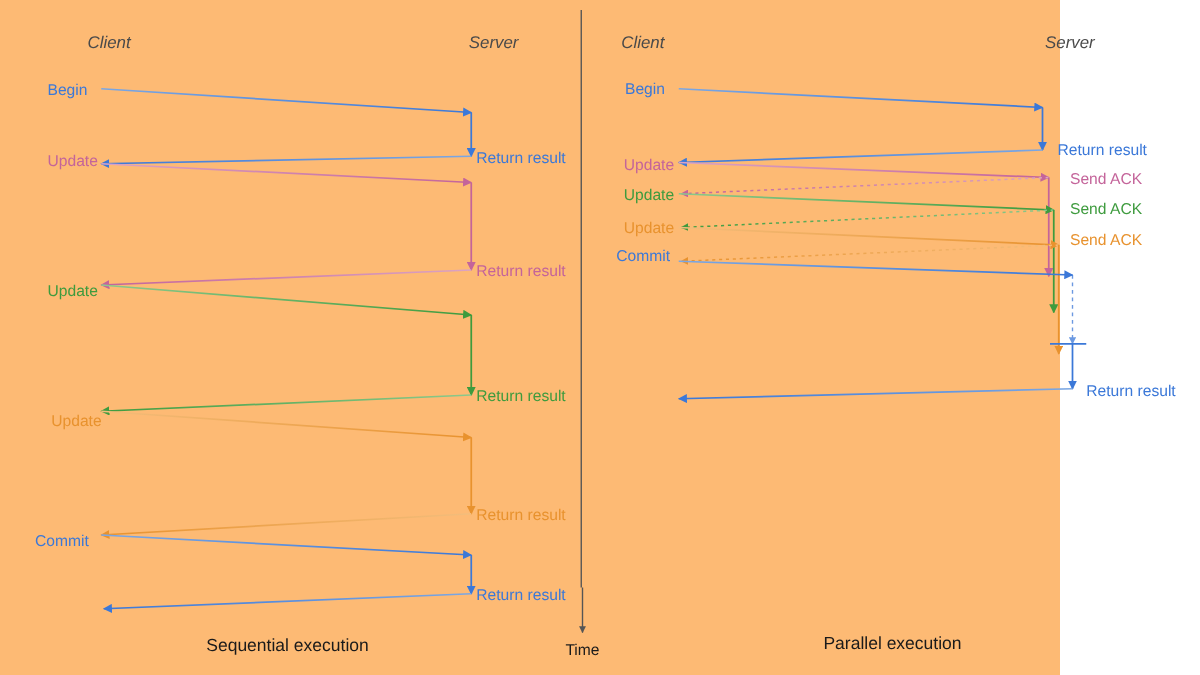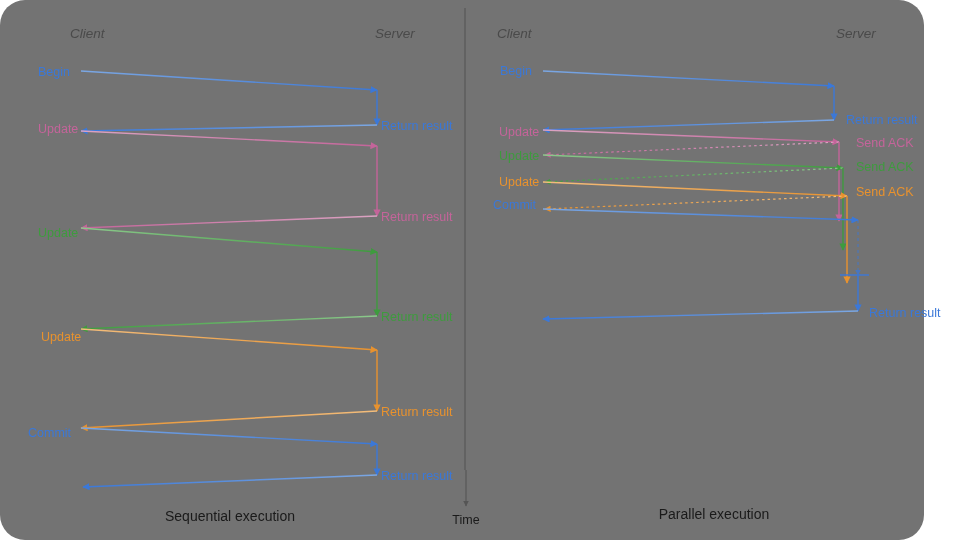--- a/index.html
+++ b/index.html
@@ -1,17 +1,17 @@
 <!DOCTYPE html>
 <html><head>
 <meta charset="utf-8">
 <style>
   html,body{margin:0;padding:0;background:#ffffff;}
   body{width:960px;height:540px;overflow:hidden;font-family:"Liberation Sans",sans-serif;}
-  #stage{position:relative;width:924px;height:540px;background:#737373;border-radius:25px;}
+  #stage{position:relative;width:848px;height:540px;background:#fdba74;}
   svg{display:block;}
   .lane-title{font-style:italic;font-size:13.5px;fill:#4a4a4a;}
   .msg-label{font-size:12.5px;}
   .caption{font-size:14px;fill:#1a1a1a;}
   .axis-label{font-size:12.5px;fill:#1a1a1a;}
   text{font-family:"Liberation Sans",sans-serif;}
 </style>
 </head>
 <body>
 

